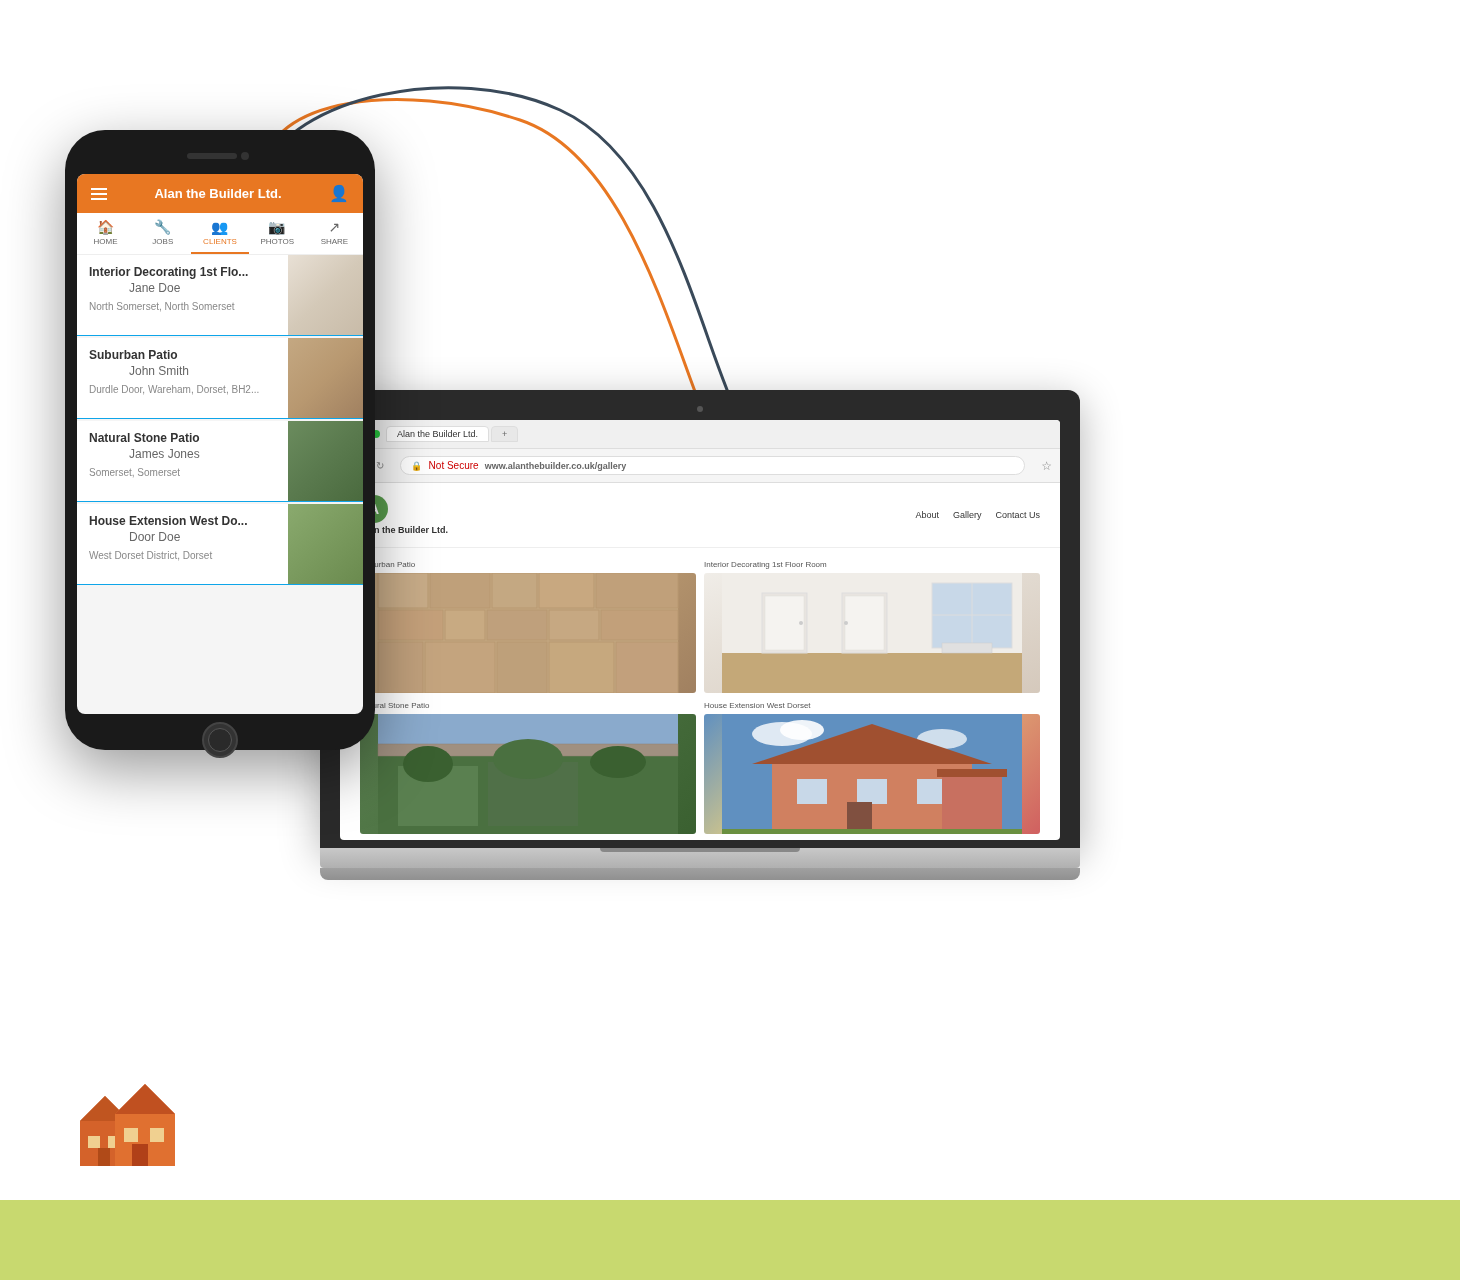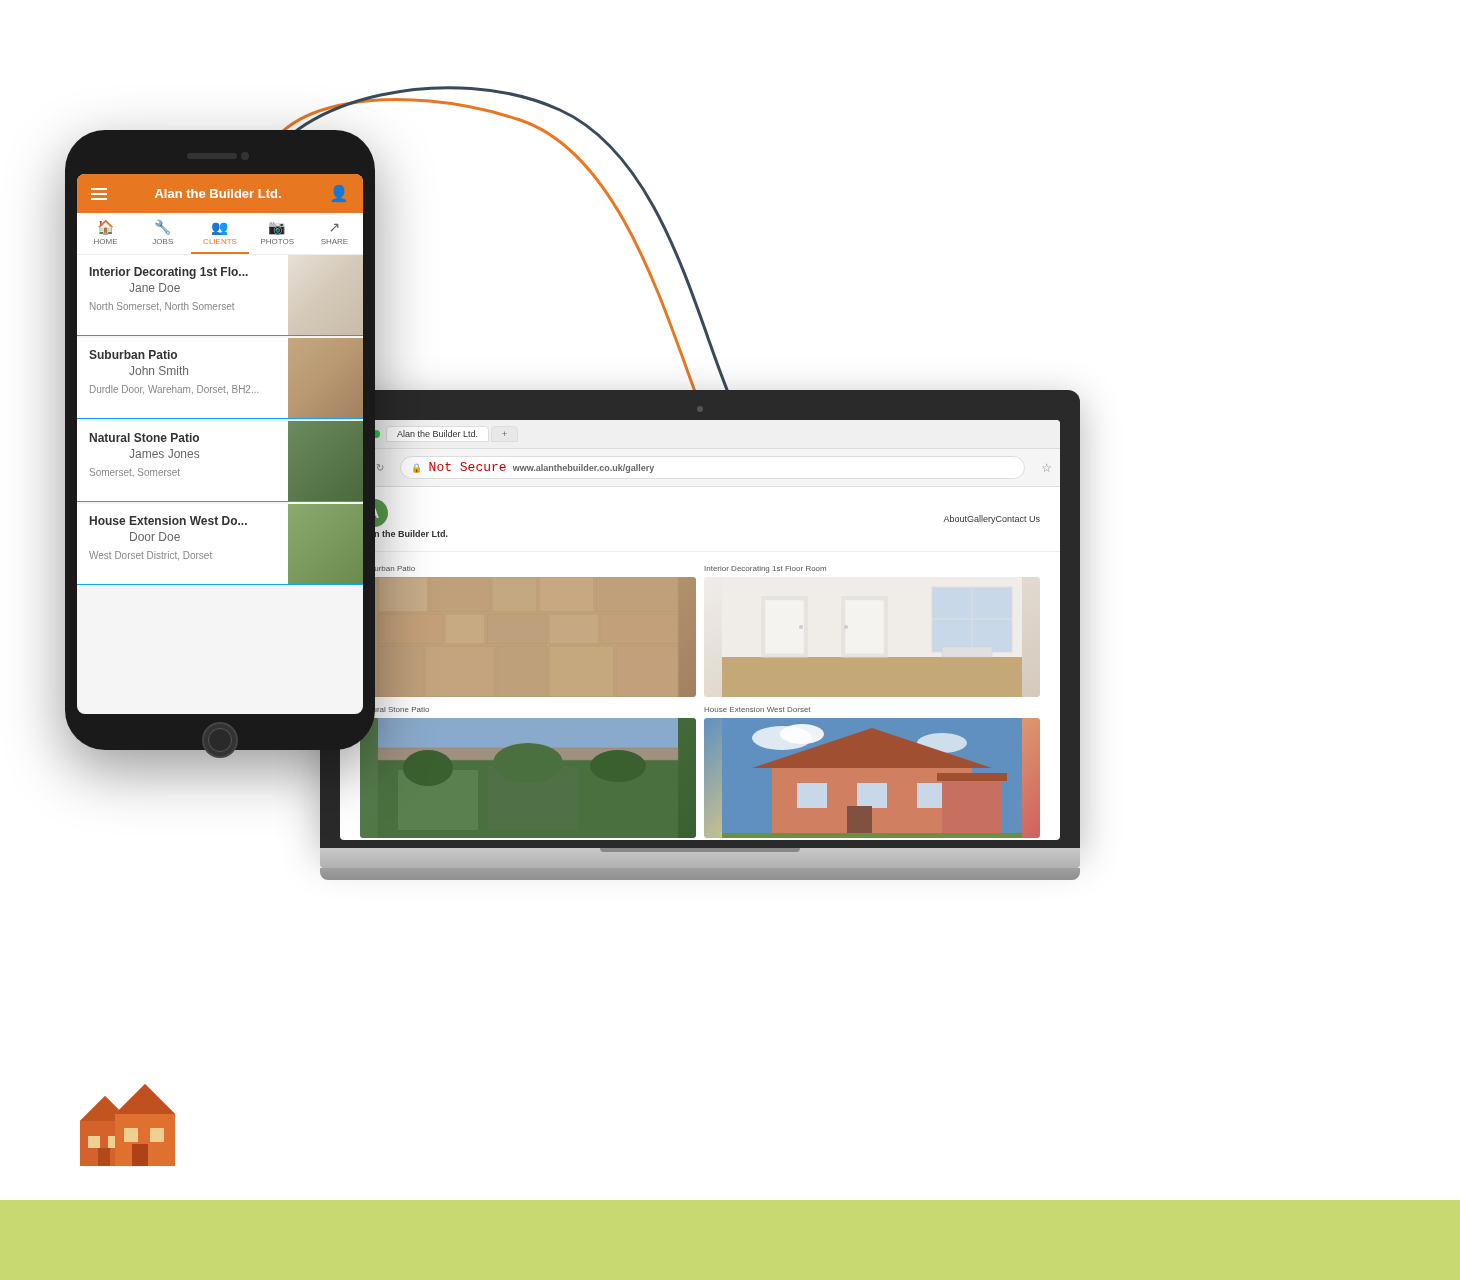--- a/index.html
+++ b/index.html
@@ -333,21 +333,21 @@
       font-weight: bold;
       margin-bottom: 2px;
     }
     .website-logo-text {
       font-size: 9px;
       color: #333;
       font-weight: 600;
     }
     .website-nav-links {
       display: flex;
-      gap: 0;
+      gap: 14px;
     }
     .website-nav-link {
       font-size: 9px;
       color: #333;
       cursor: pointer;
     }
 
     .website-gallery {
       display: grid;
       grid-template-columns: 1fr 1fr;
@@ -594,21 +594,21 @@
       </div>
 
       <div style="background:#f5f5f5; padding: 3px 8px; display:flex; align-items:center; border-bottom:1px solid #ddd;">
         <div style="display:flex; gap:4px; margin-right:8px;">
           <span style="font-size:10px; color:#888; cursor:pointer;">←</span>
           <span style="font-size:10px; color:#888; cursor:pointer;">→</span>
           <span style="font-size:10px; color:#888; cursor:pointer;">↻</span>
         </div>
         <div class="browser-address-bar">
           <span class="lock-icon">🔒</span>
-          <span style="font-size:13px; color:#c00;font-family:Liberation Mono, monospace;">Not Secure</span>
+          <span style="font-size:10px; color:#c00;">Not Secure</span>
           <span class="browser-address-text">www.alanthebuilder.co.uk/gallery</span>
         </div>
         <span style="font-size:12px; color:#888; margin-left:8px;">☆</span>
       </div>
 
       <div class="website-content">
 
         <div class="website-nav">
           <div class="website-logo-area">
             <div class="website-logo-letter">

